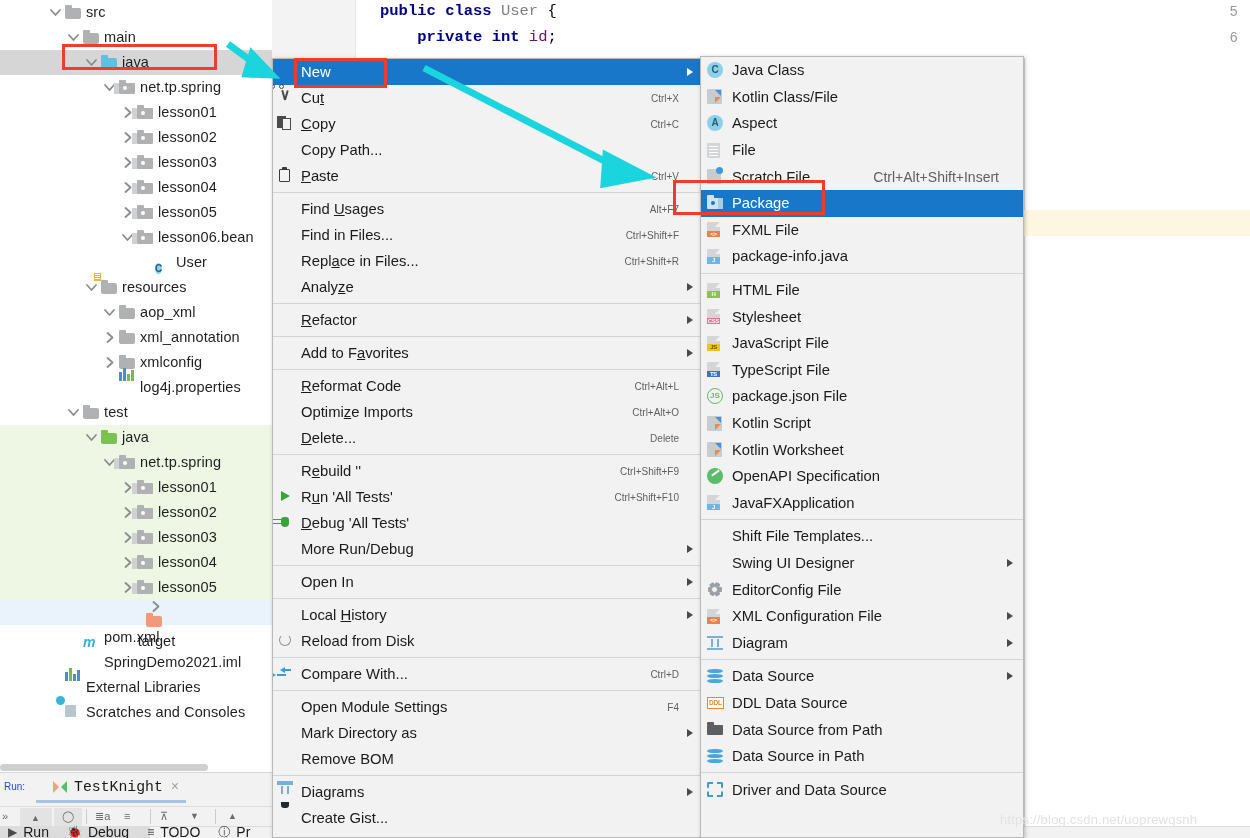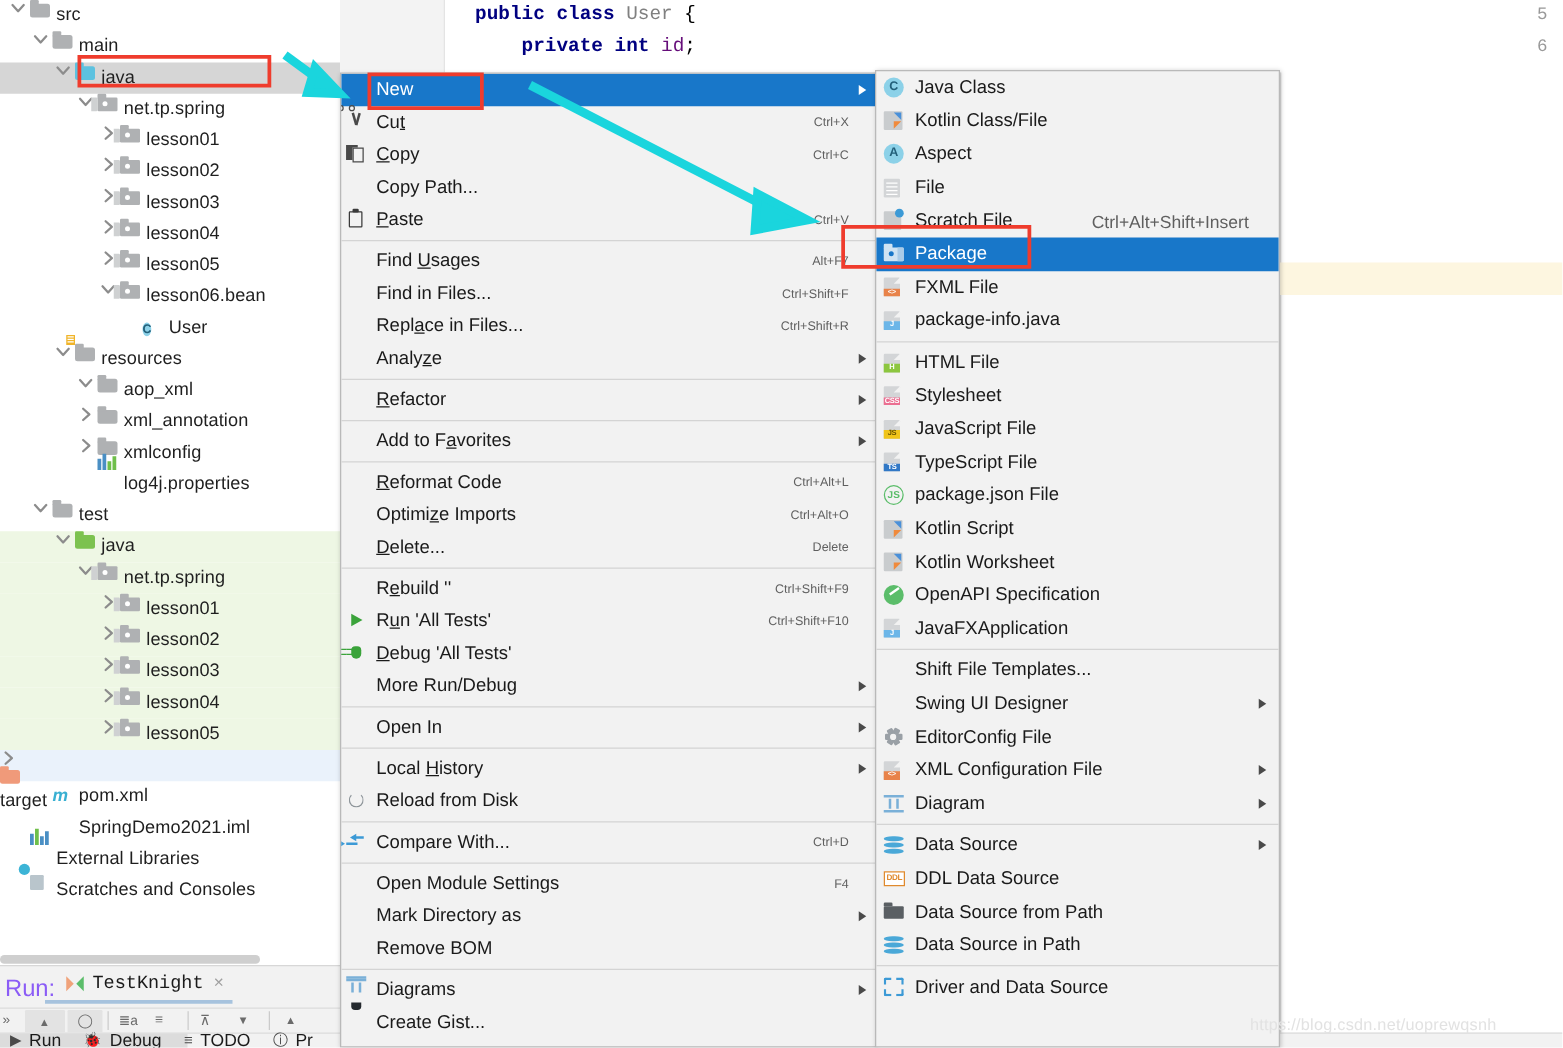--- a/index.html
+++ b/index.html
@@ -10,21 +10,21 @@
     font-size:14.5px;color:#1a1a1a;
     -webkit-font-smoothing:antialiased;
   }
   
   #project-tree{
     position:absolute;left:0;top:0;width:272px;height:772px;
     background:#ffffff;overflow:hidden;
   }
   .trow{
     position:relative;height:25px;line-height:25px;white-space:nowrap;
-    display:flex;align-items:flex-start;
+    display:flex;align-items:center;padding-left:41px;
   }
   .twist{
     width:13px;height:13px;flex:none;margin-right:3px;position:relative;
   }
   .twist.none{visibility:hidden;}
   .twist svg{display:block;}
   .ticon{width:16px;height:16px;flex:none;margin-right:5px;position:relative;}
   .tlabel{font-size:14.5px;color:#1f1f1f;letter-spacing:.1px;}
   .sel-grey{background:#d6d6d6;}
   .bg-green{background:#eef7e4;}
@@ -217,21 +217,21 @@
   .ic-compare b{position:absolute;width:0;height:0;border-style:solid;}
   .ic-compare b:nth-child(3){right:1px;top:6.5px;border-width:3.5px 0 3.5px 5px;border-color:transparent transparent transparent #3c9ad6;}
   .ic-compare b:nth-child(4){left:3px;top:1.5px;border-width:3.5px 5px 3.5px 0;border-color:transparent #3c9ad6 transparent transparent;}
   .ic-github{width:16px;height:16px;border-radius:50%;background:#24292e;position:relative;}
   .ic-github:after{content:"";position:absolute;left:4px;bottom:1px;width:8px;height:6px;background:#24292e;border-radius:0 0 3px 3px;}
 
   
   #hscroll{position:absolute;left:0;top:762px;width:272px;height:10px;background:#fff;}
   #hscroll b{position:absolute;left:0;top:2px;width:208px;height:7px;background:#cfcfcf;border-radius:4px;display:block;}
   #run-bar{position:absolute;left:0;top:772px;width:272px;height:34px;background:#f2f2f2;border-top:1px solid #d7d7d7;}
-  #run-label{position:absolute;left:4px;top:8px;font-size:19px;color:#8b5cf6;}
+  #run-label{position:absolute;left:4px;top:8px;font-size:10px;color:#1d4ed8;}
   #run-tab{position:absolute;left:52px;top:6px;display:flex;align-items:center;font-family:Liberation Mono, monospace;}
   .runtri{width:16px;height:16px;position:relative;margin-right:6px;}
   .runtri:before{content:"";position:absolute;left:1px;top:2px;border-style:solid;border-width:6px 0 6px 6px;border-color:transparent transparent transparent #f0a27a;}
   .runtri:after{content:"";position:absolute;right:1px;top:2px;border-style:solid;border-width:6px 6px 6px 0;border-color:transparent #5bbd6a transparent transparent;}
   #run-tab-name{font-size:14.8px;color:#1a1a1a;}
   #run-tab-close{margin-left:8px;font-size:14px;color:#a0a0a0;}
   #run-underline{position:absolute;left:36px;top:800px;width:150px;height:3px;background:#a7c3de;}
   #tool-row{position:absolute;left:0;top:806px;width:272px;height:20px;background:#f2f2f2;border-top:1px solid #dcdcdc;}
   .tbtn{position:absolute;top:1px;height:18px;background:#e3e3e3;border-radius:1px;}
   .tsep{position:absolute;top:2px;width:1px;height:15px;background:#cbcbcb;}

